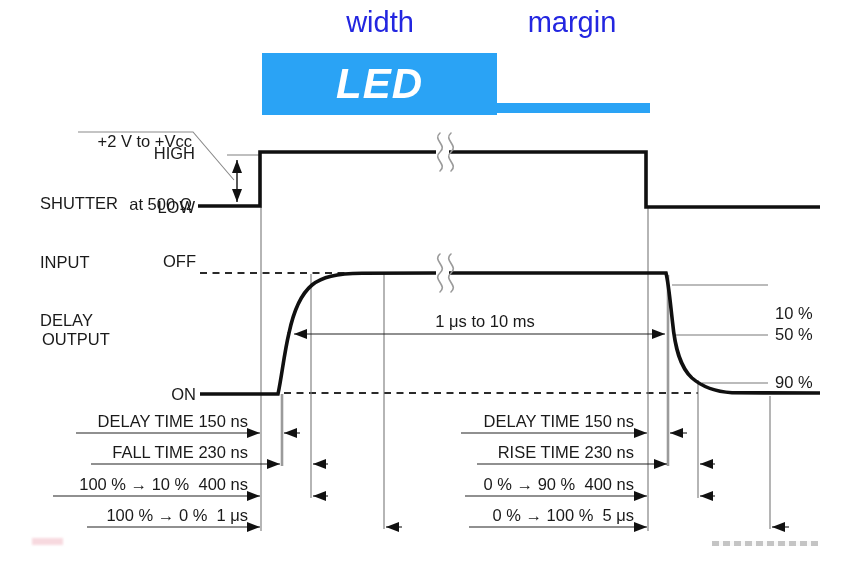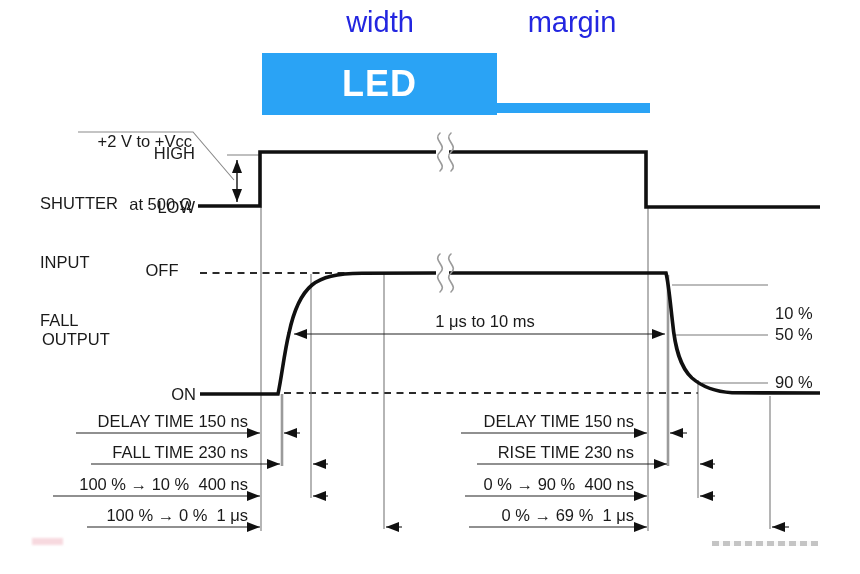--- a/index.html
+++ b/index.html
@@ -19,21 +19,21 @@
 
   .lbl { position:absolute; font-size:16.5px; line-height:1.2; white-space:pre; }
   .r   { text-align:right; }
   .c   { text-align:center; }
   .blk span { display:block; }
 
   .blue-note { position:absolute; top:6px; font-size:29px; color:#2326e0; text-align:center; }
   .led-banner {
     position:absolute; left:262px; top:53px; width:235px; height:62px;
     background:#2aa3f5; display:flex; align-items:center; justify-content:center;
-    color:#ffffff; font-size:36px; font-weight:bold; letter-spacing:1px;
+    color:#ffffff; font-size:42px; font-weight:bold; letter-spacing:1px;font-style:italic;
   }
   .led-bar { position:absolute; left:497px; top:103px; width:153px; height:10px; background:#2aa3f5; }
 
   .pink-smudge {
     position:absolute; left:32px; top:538px; width:31px; height:7px;
     background:rgba(235,160,175,0.40); filter:blur(1px);
   }
   .faded-watermark {
     position:absolute; left:712px; top:541px; width:106px; height:5px;
     background:repeating-linear-gradient(90deg, rgba(125,125,125,0.45) 0 7px, rgba(210,210,210,0.12) 7px 11px);
@@ -112,39 +112,39 @@
   </div>
   <div class="led-bar"></div>
 
   <div class="lbl r blk" style="left:58px;top:89px;width:134px;line-height:21px;">
     <span>+2 V to +Vcc</span>
     <span>at 500 Ω</span>
   </div>
   <div class="lbl blk" style="left:40px;top:155px;width:120px;line-height:19.5px;">
     <span>SHUTTER</span>
     <span>INPUT</span>
-    <span>FALL</span>
+    <span>DELAY</span>
   </div>
   <div class="lbl r" style="left:128px;top:144px;width:67px;">HIGH</div>
   <div class="lbl r" style="left:128px;top:198px;width:67px;">LOW</div>
 
-  <div class="lbl r" style="left:128px;top:261px;width:68px;text-align:center;">OFF</div>
+  <div class="lbl r" style="left:128px;top:252px;width:68px;">OFF</div>
   <div class="lbl" style="left:42px;top:330px;">OUTPUT</div>
   <div class="lbl r" style="left:128px;top:385px;width:68px;">ON</div>
   <div class="lbl c" style="left:415px;top:312px;width:140px;">1 μs to 10 ms</div>
   <div class="lbl" style="left:775px;top:276px;margin-top:28px;">10 %</div>
   <div class="lbl" style="left:775px;top:325px;">50 %</div>
   <div class="lbl" style="left:775px;top:373px;">90 %</div>
 
   <div class="lbl r" style="left:28px;top:412px;width:220px;">DELAY TIME 150 ns</div>
   <div class="lbl r" style="left:28px;top:443px;width:220px;text-align:right;">FALL TIME 230 ns</div>
   <div class="lbl r" style="left:28px;top:475px;width:220px;">100 % → 10 %  400 ns</div>
   <div class="lbl r" style="left:28px;top:506px;width:220px;">100 % → 0 %  1 μs</div>
 
   <div class="lbl r" style="left:414px;top:412px;width:220px;">DELAY TIME 150 ns</div>
   <div class="lbl r" style="left:414px;top:443px;width:220px;">RISE TIME 230 ns</div>
   <div class="lbl r" style="left:414px;top:475px;width:220px;">0 % → 90 %  400 ns</div>
-  <div class="lbl r" style="left:414px;top:506px;width:220px;">0 % → 69 %  1 μs</div>
+  <div class="lbl r" style="left:414px;top:506px;width:220px;">0 % → 100 %  5 μs</div>
 
   <div class="pink-smudge"></div>
   <div class="faded-watermark"></div>
 
 </div>
 
 </body></html>

